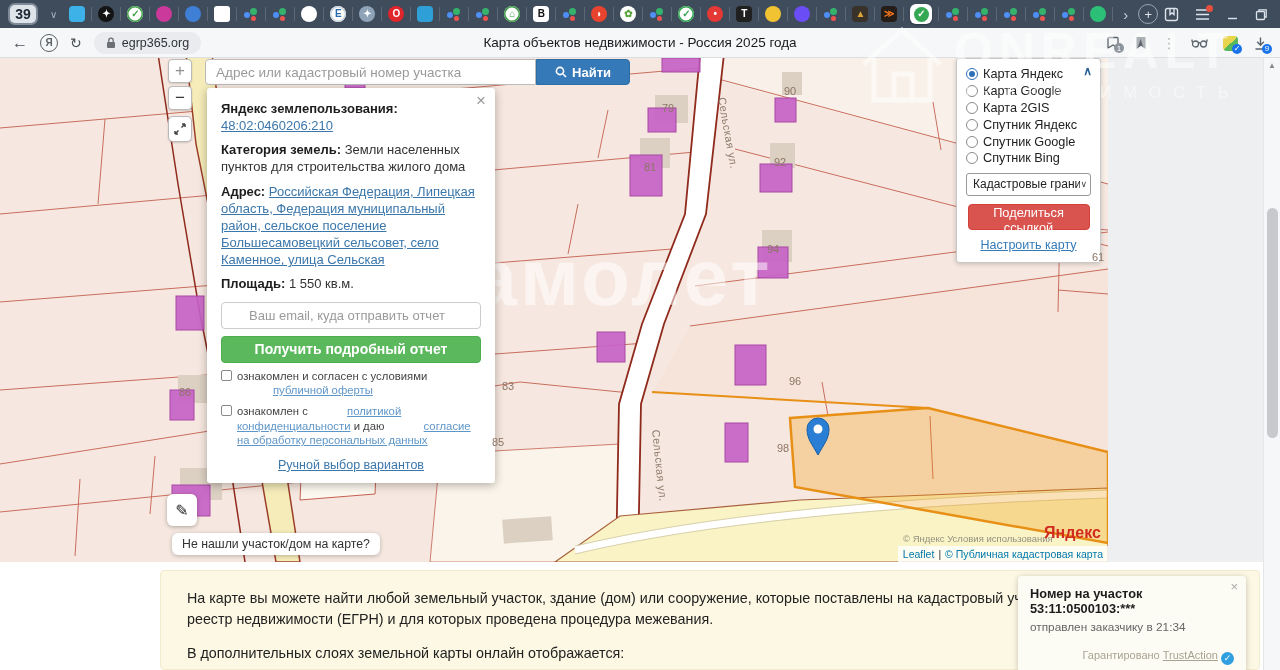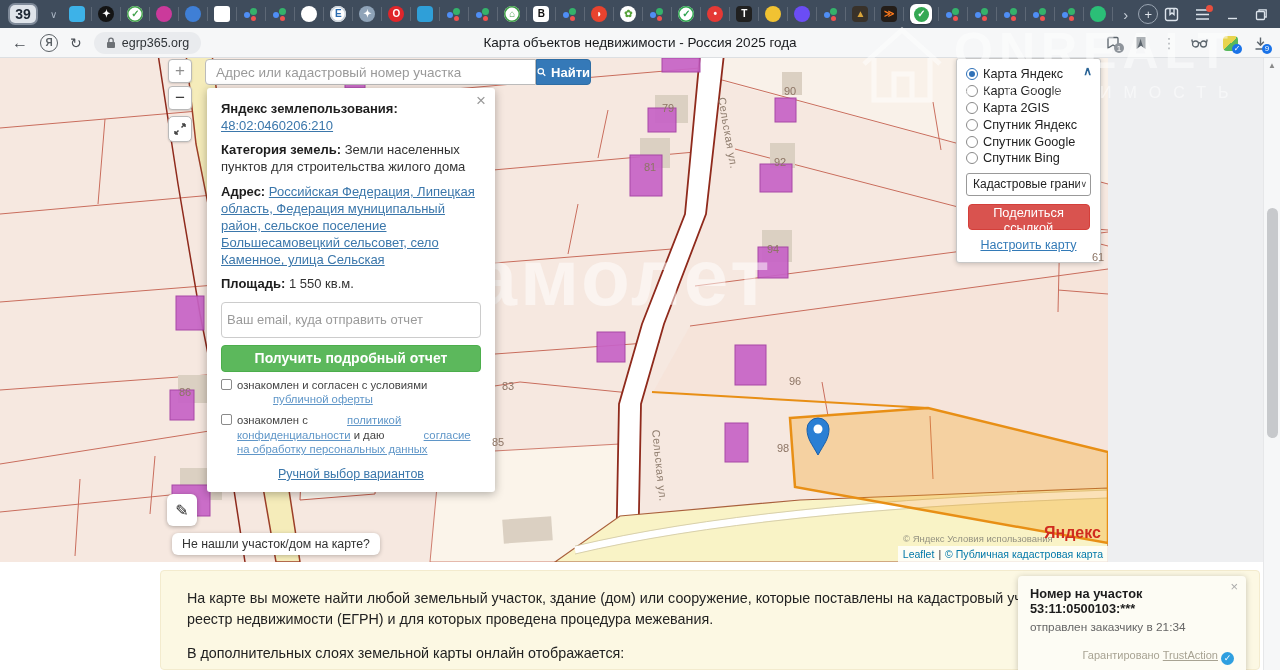--- a/index.html
+++ b/index.html
@@ -67,34 +67,34 @@
 
   
   .ctl { position:absolute; background:#fff; border:1px solid #b9b9b9; border-radius:4px;
          display:flex; align-items:center; justify-content:center; box-shadow:0 1px 2px rgba(0,0,0,.15); }
   .zoom-in  { left:168px; top:1px;  width:24px; height:24px; font-size:17px; color:#8f8f8f; }
   .zoom-out { left:168px; top:28px; width:24px; height:24px; font-size:17px; color:#333; }
   .fullscr  { left:168px; top:58px; width:24px; height:26px; border-radius:5px; }
   .search-input { position:absolute; left:205px; top:1px; width:331px; height:26px; border:1px solid #bbb;
                   border-radius:4px 0 0 4px; padding:0 10px; font-size:13.5px; color:#333; background:#fff; }
   .search-input::placeholder { color:#9a9a9a; }
-  .search-btn { position:absolute; left:536px; top:1px; width:55px; height:26px; background:#3579b8;
+  .search-btn { position:absolute; left:536px; top:1px; width:94px; height:26px; background:#3579b8;
                 border:1px solid #2e6da4; border-radius:0 4px 4px 0; color:#fff; font-size:13px; font-weight:bold;
                 display:flex; gap:5px; align-items:center; justify-content:center; }
   .parcel-label { position:absolute; font-size:11px; color:#8d7565; }
   .wm-map { position:absolute; left:424px; top:174px; font-size:80px; font-weight:bold;
             color:rgba(255,255,255,.5); letter-spacing:3px; pointer-events:none; }
 
   
   .popup { position:absolute; left:207px; top:30px; width:288px; background:#fff; border-radius:3px;
            box-shadow:0 2px 10px rgba(0,0,0,.3); padding:12px 14px 10px; font-size:13px; color:#333; line-height:1.32; }
   .popup b { color:#1d1d1d; }
   .popup a { color:#3b77ab; text-decoration:underline; }
   .pfield { margin-bottom:7px; }
-  .email { width:100%; height:36px; border:1px solid #ccc; border-radius:4px; padding:0 5px; font-size:13px; margin-top:2px; }
+  .email { width:100%; height:27px; border:1px solid #ccc; border-radius:4px; padding:0 27px; font-size:13px; margin-top:2px; }
   .email::placeholder { color:#9a9a9a; }
   .getreport { width:100%; height:27px; background:#5cb85c; border:1px solid #4cae4c; border-radius:4px;
                color:#fff; font-size:14px; font-weight:bold; margin-top:7px; }
   .consent { display:flex; gap:5px; font-size:11.3px; color:#444; margin-top:6px; line-height:1.3; }
   .cb { width:11px; height:11px; border:1px solid #8a8a8a; border-radius:2px; background:#fff; flex:none; margin-top:1px; }
   .consent a { color:#5f96c8;padding-left:36px; }
   .manual { display:block; text-align:center; margin-top:9px; font-size:12.5px; }
   .popup-close { position:absolute; top:4px; right:9px; font-size:17px; color:#999; line-height:1; }
 
   

